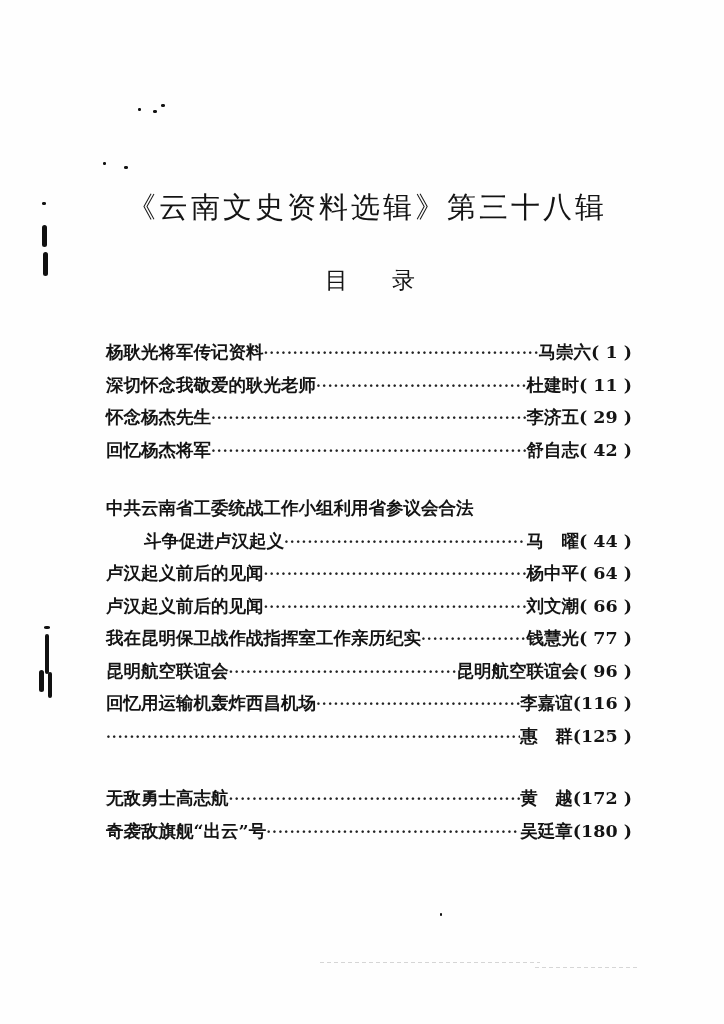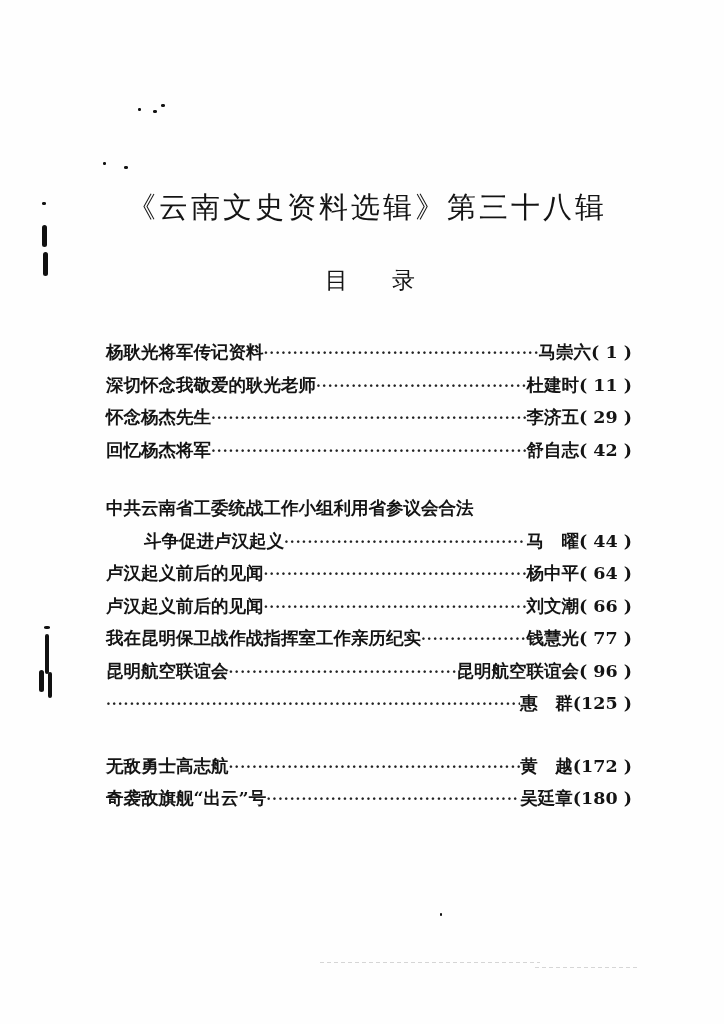--- a/index.html
+++ b/index.html
@@ -177,20 +177,26 @@
         <span class="a">钱慧光</span>
         <span class="p">( 77 )</span>
       </div>
       <div class="row">
         <span class="t">昆明航空联谊会</span>
         <span class="dots"></span>
         <span class="a">昆明航空联谊会</span>
         <span class="p">( 96 )</span>
       </div>
       <div class="row">
+        <span class="t">回忆用运输机轰炸西昌机场</span>
+        <span class="dots"></span>
+        <span class="a">李嘉谊</span>
+        <span class="p">(116 )</span>
+      </div>
+      <div class="row">
         <span class="dots"></span>
         <span class="a">惠　群</span>
         <span class="p">(125 )</span>
       </div>
     </div>
 
     <div class="group-gap-2"></div>
 
     <div class="group">
       <div class="row">

